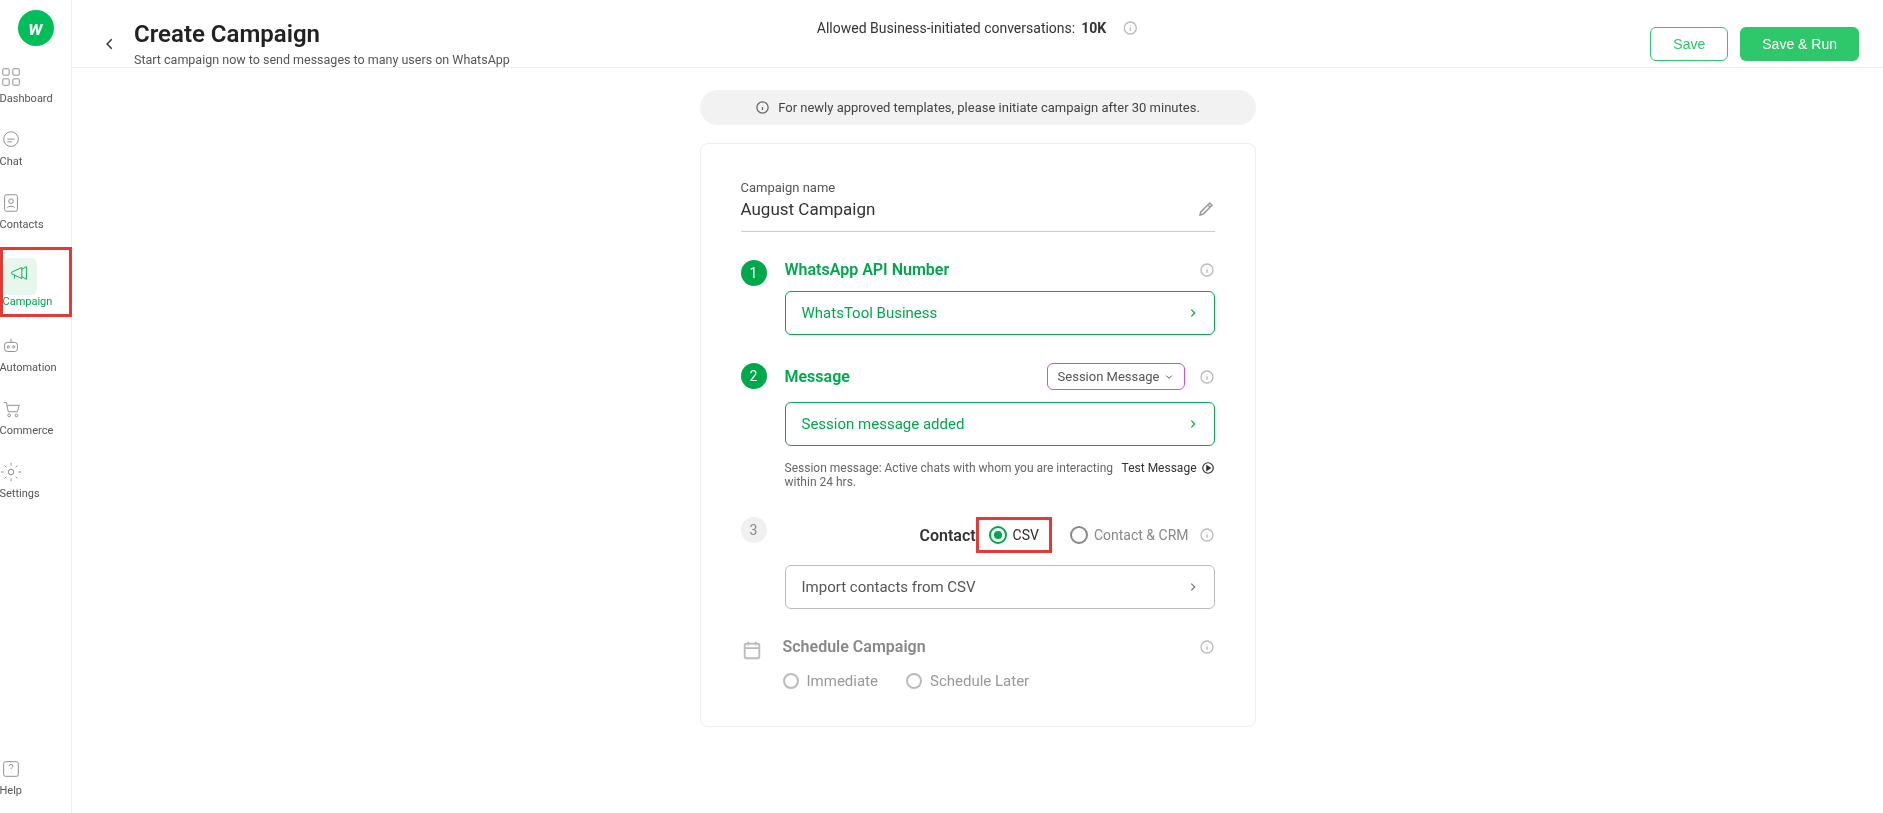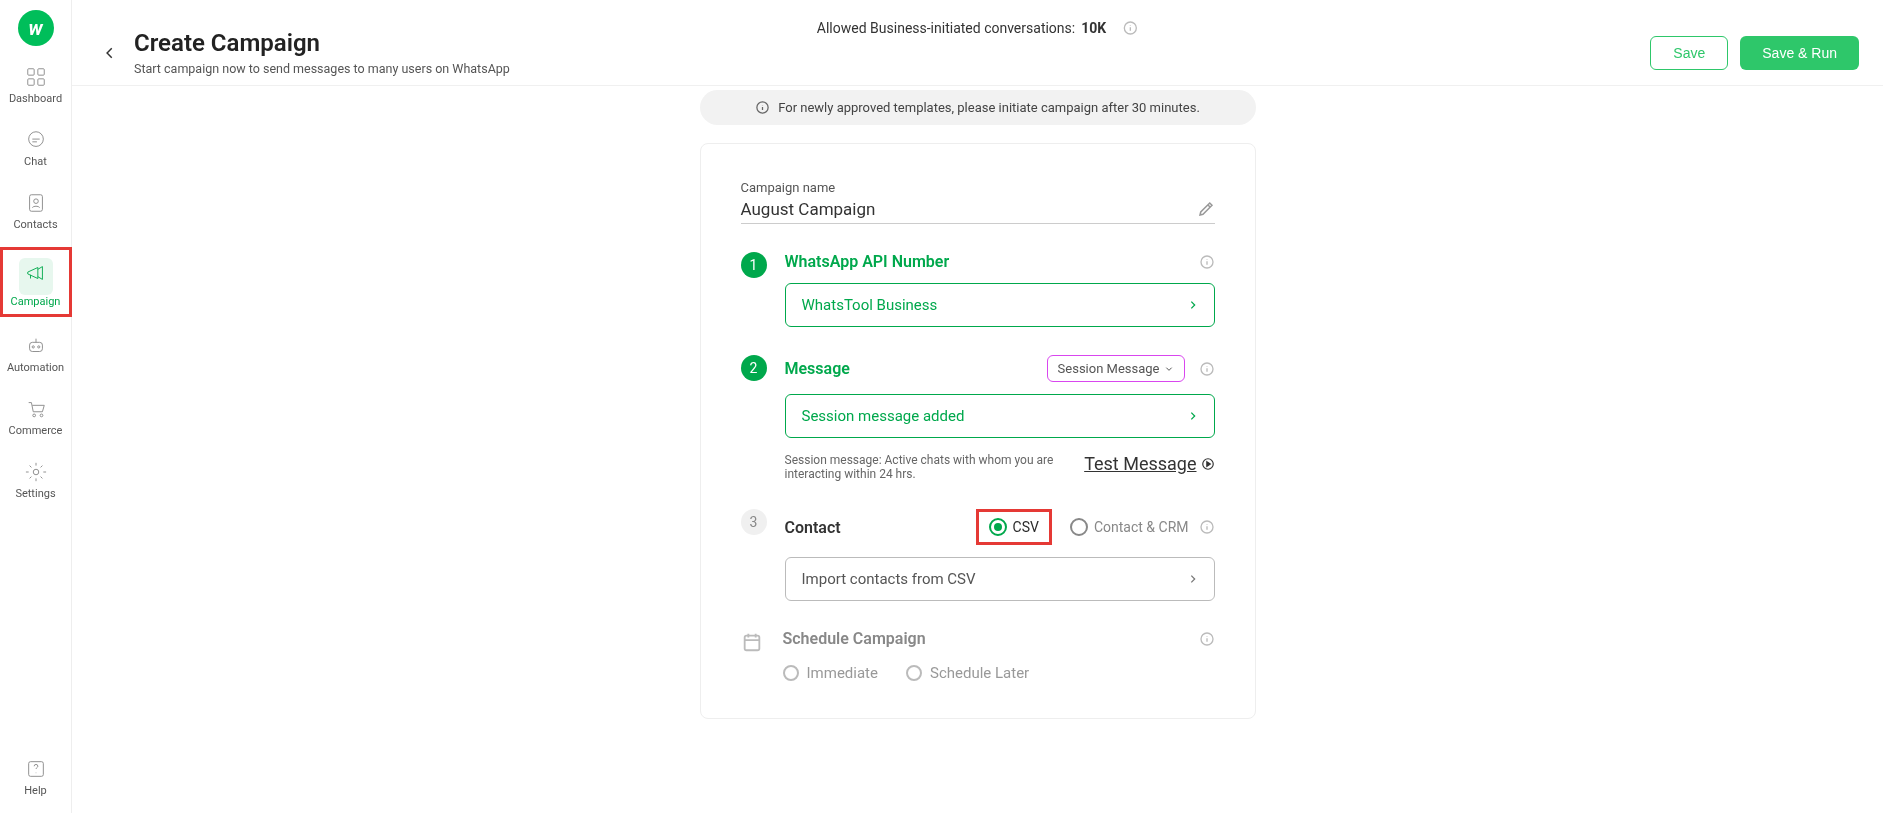--- a/index.html
+++ b/index.html
@@ -1,71 +1,71 @@
 <!DOCTYPE html>
 <html><head>
 <meta charset="utf-8">
 <style>
 * { box-sizing: border-box; margin: 0; padding: 0; }
 body { font-family: -apple-system, BlinkMacSystemFont, "Segoe UI", Roboto, Arial, sans-serif; color: #2b2b2b; background: #fff; width: 1883px; height: 813px; overflow: hidden; position: relative; }
 
 
 .sidebar { position: absolute; left: 0; top: 0; width: 72px; height: 100%; border-right: 1px solid #eee; background: #fff; display: flex; flex-direction: column; align-items: center; padding-top: 10px; }
 .logo { width: 36px; height: 36px; background: #00be5a; border-radius: 50%; display: flex; align-items: center; justify-content: center; color: #fff; font-weight: bold; font-size: 20px; margin-bottom: 2px; font-style: italic; }
-.nav-item { width: 72px; display: flex; flex-direction: column; align-items: center; padding: 8px 0 6px 0; margin-top: 10px; cursor: pointer; font-size: 11px; color: #555; }
+.nav-item { width: 72px; display: flex; flex-direction: column; align-items: flex-start; padding: 8px 0 6px 0; margin-top: 10px; cursor: pointer; font-size: 11px; color: #555; }
 .nav-item .nav-icon { width: 22px; height: 22px; margin-bottom: 4px; stroke: #888; fill: none; }
 .nav-item.active { color: #00a84c; }
 .nav-item.active .icon-wrap { background: #e7f7ee; border-radius: 6px; padding: 4px 6px; }
 .nav-item.active .nav-icon { stroke: #00a84c; }
 .highlight-red { border: 3px solid #e53935; }
 .sidebar .bottom { margin-top: auto; margin-bottom: 10px; }
 
 
-.header { position: absolute; left: 72px; top: 0; right: 0; height: 86px; border-bottom: 1px solid #f0f0f0; display: flex; align-items: center; padding: 20px 24px 0 24px; }
+.header { position: absolute; left: 72px; top: 0; right: 0; height: 68px; border-bottom: 1px solid #f0f0f0; display: flex; align-items: center; padding: 20px 24px 0 24px; }
 .back-btn { width: 28px; height: 28px; display: flex; align-items: center; justify-content: center; margin-right: 10px; cursor: pointer; }
 .title-block h1 { font-size: 24px; font-weight: 600; color: #222; }
 .title-block p { font-size: 12.5px; color: #555; margin-top: 4px; }
 .header-center { position: absolute; left: 50%; transform: translateX(-50%); top: 20px; font-size: 14px; color: #333; display: flex; align-items: flex-end; gap: 6px; }
 .header-center b { font-weight: 700; }
 .header-right { margin-left: auto; display: flex; gap: 12px; }
 .btn { padding: 8px 22px; border-radius: 6px; font-size: 14px; cursor: pointer; border: none; }
 .btn-save { background: #fff; border: 1.5px solid #2ec76a; color: #2ec76a; }
 .btn-run { background: #2ec76a; color: #fff; }
 
 
 .main { position: absolute; left: 72px; top: 70px; right: 0; bottom: 0; overflow-y: auto; padding: 20px 0 40px 0; }
 .notice { width: 556px; margin: 0 auto 18px auto; background: #f2f2f2; border-radius: 20px; padding: 10px 20px; font-size: 13px; color: #444; display: flex; align-items: center; justify-content: center; gap: 8px; }
 .card { width: 556px; margin: 0 auto; border: 1px solid #eee; border-radius: 8px; padding: 36px 40px; background: #fff; }
 
 .field-label { font-size: 13px; color: #555; margin-bottom: 4px; }
-.name-row { display: flex; align-items: center; border-bottom: 1px solid #ccc; padding-bottom: 4px; margin-bottom: 28px; }
+.name-row { display: flex; align-items: center; border-bottom: 1px solid #ccc; padding-bottom: 12px; margin-bottom: 28px; }
 .name-row .name-val { font-size: 17px; color: #333; flex: 1; }
 .pencil-icon { width: 18px; height: 18px; stroke: #999; fill: none; cursor: pointer; }
 
 .step { display: flex; margin-bottom: 28px; }
 .step-num { width: 26px; height: 26px; border-radius: 50%; display: flex; align-items: center; justify-content: center; font-size: 14px; margin-right: 18px; flex-shrink: 0; }
 .step-num.done { background: #00a84c; color: #fff; }
 .step-num.pending { background: #f0f0f0; color: #888; }
 .step-body { flex: 1; }
 .step-head { display: flex; align-items: center; margin-bottom: 12px; }
 .step-title { font-size: 16px; font-weight: 600; flex: 1; }
 .step-title.green { color: #00a84c; }
-.step-title.dark { color: #333; }
+.step-title.dark { color: #333; text-align: right; }
 .step-title.muted { color: #888; }
 .info-icon { width: 16px; height: 16px; stroke: #bbb; fill: none; margin-left: 10px; }
 
 .sel-box { border: 1.5px solid; border-radius: 6px; padding: 12px 16px; display: flex; align-items: center; cursor: pointer; font-size: 15px; }
 .sel-box.green { border-color: #00a84c; color: #00a84c; }
 .sel-box.gray { border-color: #bbb; color: #555; }
 .sel-box .chev { margin-left: auto; }
 
 .msg-type { font-size: 13px; color: #555; border: 1px solid #d946ef; border-radius: 6px; padding: 5px 10px; display: flex; align-items: center; gap: 4px; cursor: pointer; margin-right: 4px; }
 .session-note { font-size: 12px; color: #666; margin-top: 15px; display: flex; align-items: flex-start; }
 .session-note .note-text { flex: 1; padding-right: 8px; }
-.test-msg { font-size: 18px; color: #333; display: flex; align-items: center; gap: 4px; white-space: nowrap; cursor: pointer; text-decoration: underline; }
+.test-msg { font-size: 12px; color: #333; display: flex; align-items: flex-end; gap: 4px; white-space: nowrap; cursor: pointer; }
 
 .radio-group { display: flex; align-items: center; gap: 18px; }
 .radio-item { display: flex; align-items: center; gap: 6px; font-size: 14px; cursor: pointer; }
 .radio-outer { width: 18px; height: 18px; border: 2px solid #888; border-radius: 50%; display: flex; align-items: center; justify-content: center; }
 .radio-outer.on { border-color: #00a84c; }
 .radio-inner { width: 8px; height: 8px; background: #00a84c; border-radius: 50%; }
 .radio-label.dim { color: #888; }
 .csv-highlight { border: 3px solid #e53935; padding: 6px 10px; display: flex; align-items: center; gap: 8px; }
 
 .sched-step { display: flex; margin-top: 22px; align-items: flex-start; }

